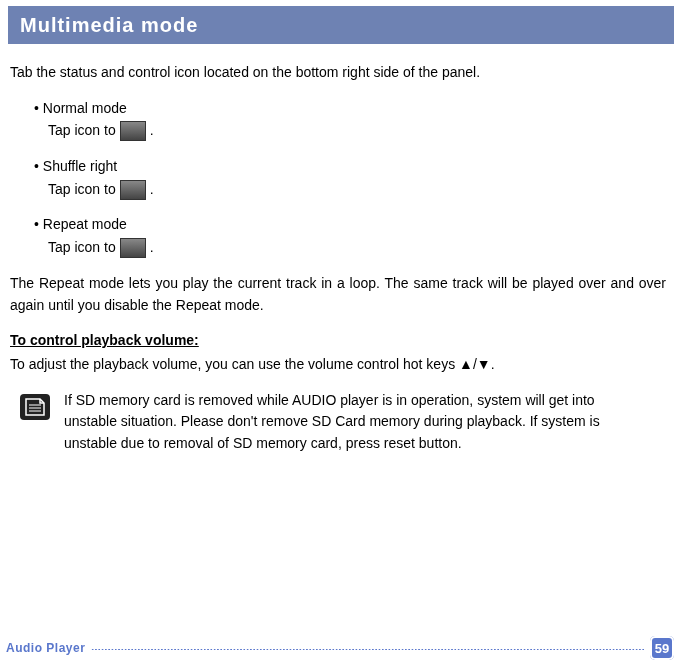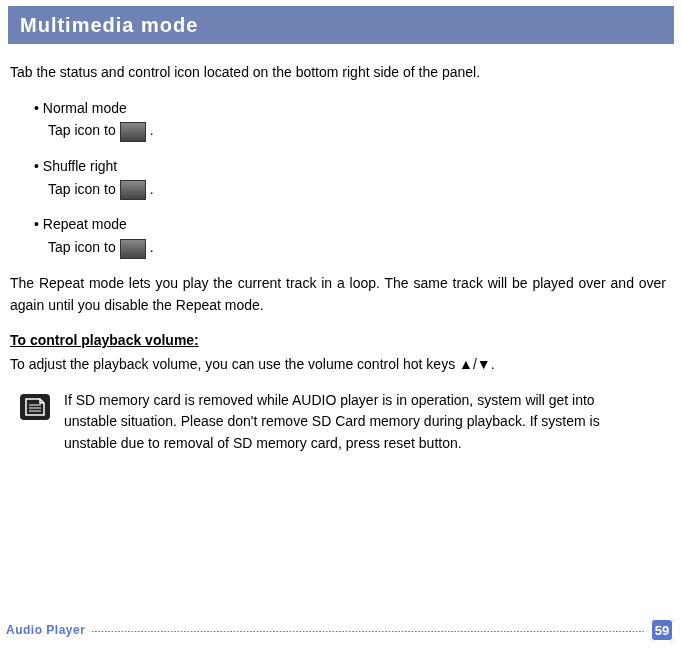--- a/index.html
+++ b/index.html
@@ -36,21 +36,21 @@
     text-decoration: underline;
     font-weight: bold;
     margin-bottom: 2px;
   }
   .para {
     text-align: justify;
     margin-bottom: 14px;
   }
   .bullet-block { margin: 0 0 14px 24px; }
   .bullet-line { margin-bottom: 1px; }
-  .tap-line { display: flex; align-items: flex-end; gap: 4px; }
+  .tap-line { display: flex; align-items: center; gap: 4px; }
   .icon-box {
     display: inline-block;
     width: 26px;
     height: 20px;
     background: linear-gradient(to bottom, #888 0%, #666 50%, #444 100%);
     border: 1px solid #333;
     vertical-align: middle;
   }
   .note-row {
     display: flex;
@@ -58,21 +58,21 @@
     margin: 6px 0 0 10px;
     padding-right: 18px;
     justify-content: center;
   }
   .note-icon { flex: 0 0 32px; padding-top: 4px; }
   .note-text { flex: 1; line-height: 1.55; }
   .footer {
     position: absolute;
     left: 0;
     right: 0;
-    bottom: 28px;
+    bottom: 10px;
     display: flex;
     align-items: center;
     padding: 0 8px 0 6px;
   }
   .footer-label {
     font-family: Verdana, Arial, sans-serif;
     font-size: 12px;
     font-weight: bold;
     color: #5a77cc;
     letter-spacing: 0.5px;

